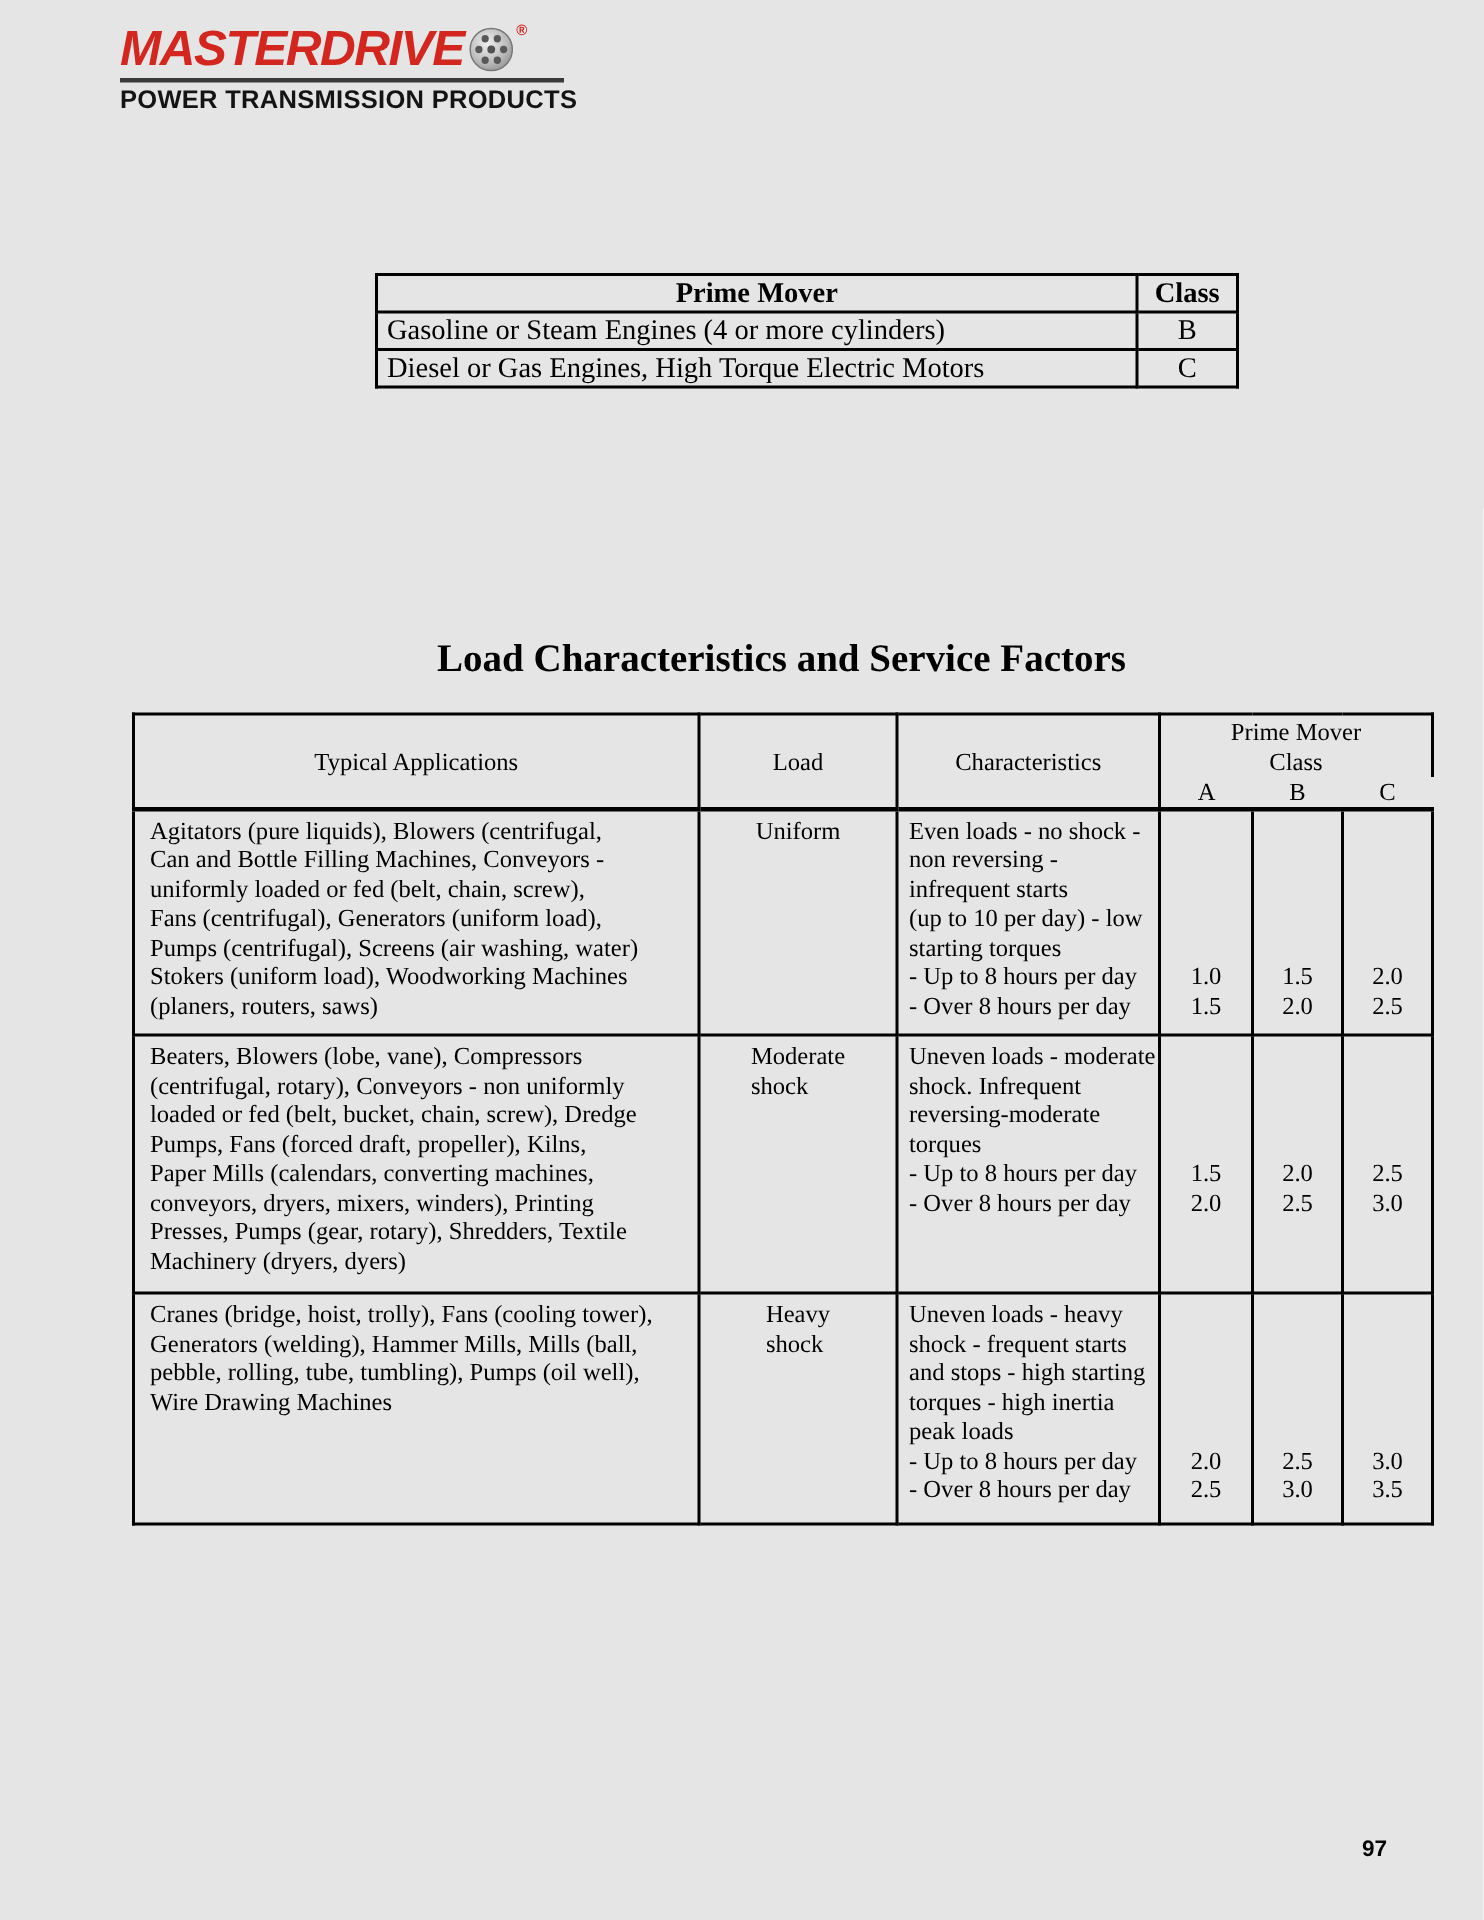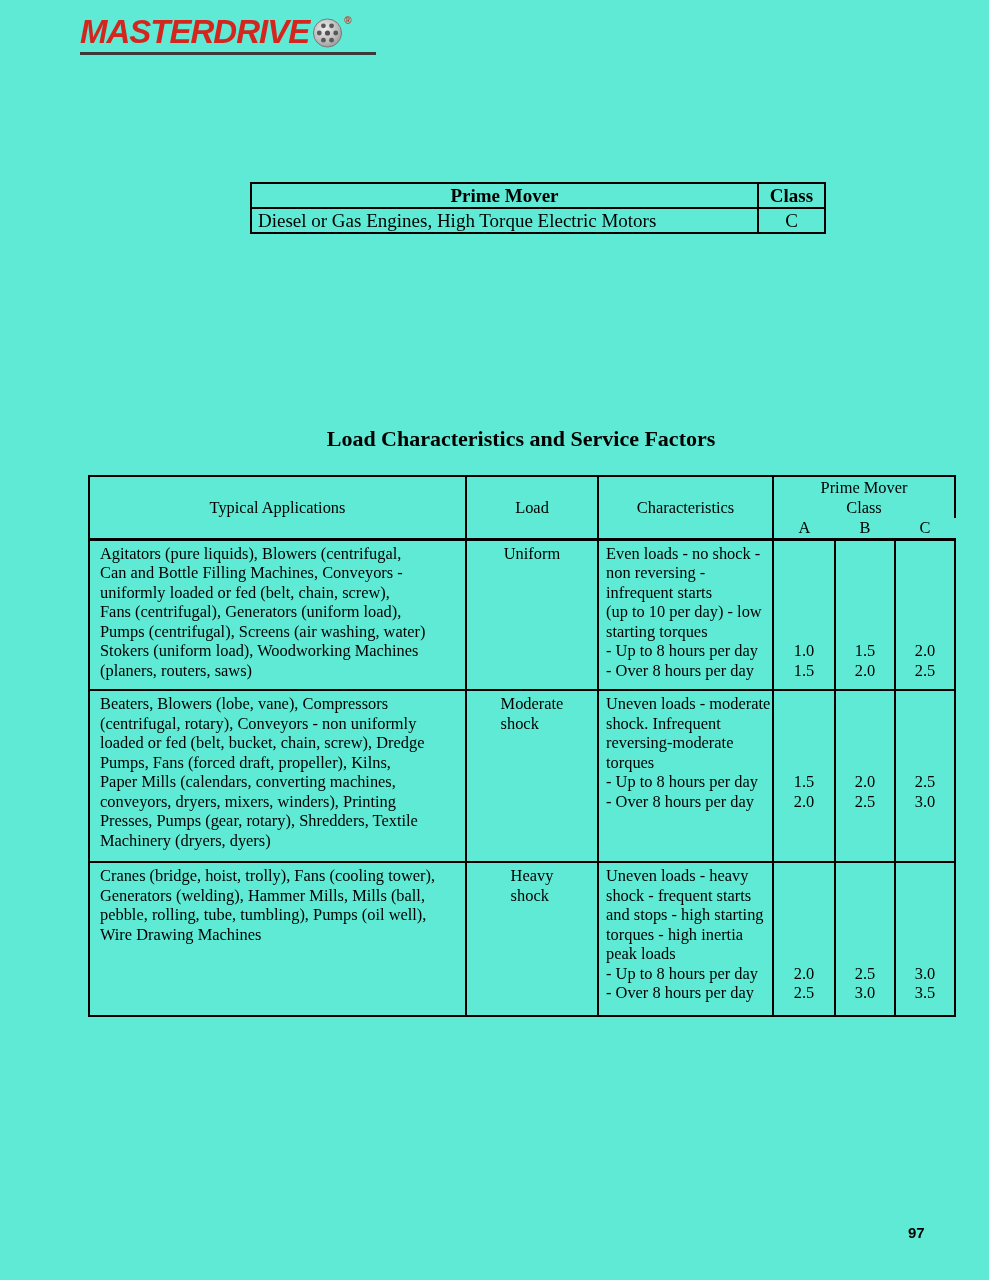--- a/index.html
+++ b/index.html
@@ -1,16 +1,16 @@
 <!DOCTYPE html>
 <html><head>
 <meta charset="utf-8">
 <style>
   html,body{margin:0;padding:0;background:#fff;}
-  .page{position:relative;width:989px;height:1280px;background:#5eead4;overflow:hidden;
+  .page{position:relative;width:989px;height:1280px;background:#e5e5e5;overflow:hidden;
         font-family:"Liberation Serif",serif;color:#000;}
 
   
   .logo{position:absolute;left:80px;top:13px;}
   .logo-top{display:flex;align-items:flex-start;height:39px;}
   .brand{font-family:"Liberation Sans",sans-serif;font-style:italic;font-weight:bold;
          font-size:33px;line-height:37px;color:#d3261f;letter-spacing:-1px;}
   .disc{margin-left:3px;margin-top:4px;}
   .reg{font-family:"Liberation Sans",sans-serif;color:#d3261f;font-size:10px;
        font-weight:bold;margin-top:2px;margin-left:1px;}
@@ -20,21 +20,21 @@
 
   
   .banner{position:absolute;left:641px;top:30px;width:314px;height:37px;box-sizing:border-box;
           background:#f6eb00;border:2.5px solid #000;display:flex;align-items:center;
           justify-content:center;font-weight:bold;font-size:26px;}
 
   
   .title1{position:absolute;left:250px;top:120px;width:574px;margin:0;text-align:center;
           font-size:26px;font-weight:bold;line-height:31px;}
   .title2{position:absolute;left:88px;top:423px;width:866px;margin:0;text-align:center;
-          font-size:22px;font-weight:bold;line-height:31px;}
+          font-size:26px;font-weight:bold;line-height:31px;}
 
   
   .t1{position:absolute;left:250px;top:182px;width:574px;border-collapse:collapse;
       table-layout:fixed;font-size:19px;}
   .t1 th,.t1 td{border:2px solid #000;padding:0;line-height:23px;box-sizing:border-box;}
   .t1 th{font-weight:bold;text-align:center;height:23px;}
   .t1 td{height:23px;}
   .t1 .pm-cell{text-align:left;padding-left:6px;}
   .t1 .cls-cell{text-align:center;}
 
@@ -82,36 +82,41 @@
         <circle cx="24.5" cy="16" r="2.5" fill="#585858"></circle>
         <circle cx="20.2" cy="23.4" r="2.5" fill="#585858"></circle>
         <circle cx="11.8" cy="23.4" r="2.5" fill="#585858"></circle>
         <circle cx="7.5" cy="16" r="2.5" fill="#585858"></circle>
         <circle cx="11.8" cy="8.6" r="2.5" fill="#585858"></circle>
         <circle cx="20.2" cy="8.6" r="2.5" fill="#585858"></circle>
       </svg>
       <span class="reg">®</span>
     </div>
     <div class="logo-rule"></div>
+    <div class="tagline">POWER TRANSMISSION PRODUCTS</div>
   </div>
 
 
 
   <table class="t1">
     <colgroup>
         <col style="width:507px">
         <col style="width:67px">
       </colgroup>
     <thead>
       <tr>
         <th>Prime Mover</th>
         <th>Class</th>
       </tr>
     </thead>
     <tbody>
+      <tr>
+        <td class="pm-cell">Gasoline or Steam Engines (4 or more cylinders)</td>
+        <td class="cls-cell">B</td>
+      </tr>
       <tr>
         <td class="pm-cell">Diesel or Gas Engines, High Torque Electric Motors</td>
         <td class="cls-cell">C</td>
       </tr>
     </tbody>
   </table>
 
   <h2 class="title2">Load Characteristics and Service Factors</h2>
 
   <table class="t2">

